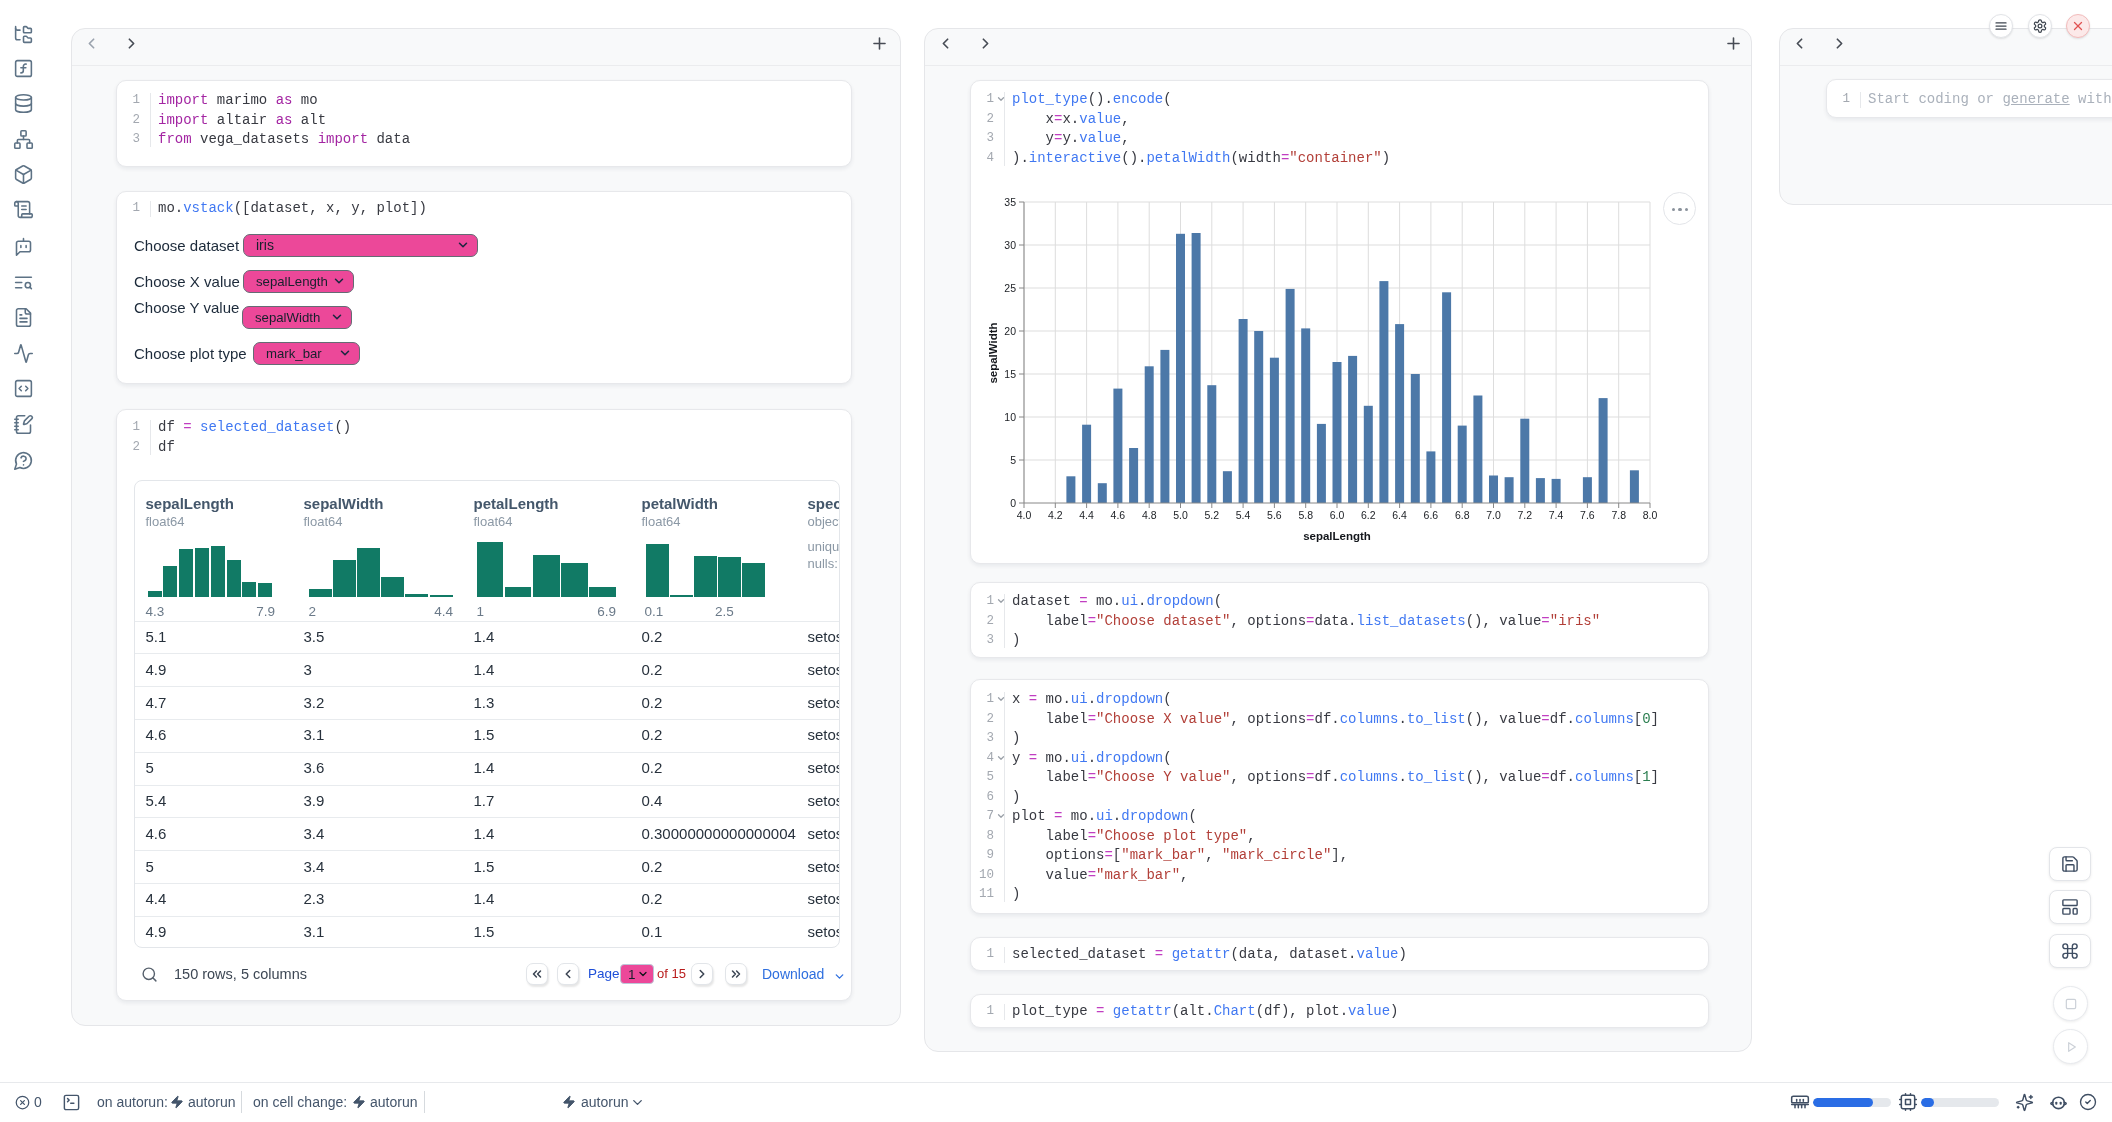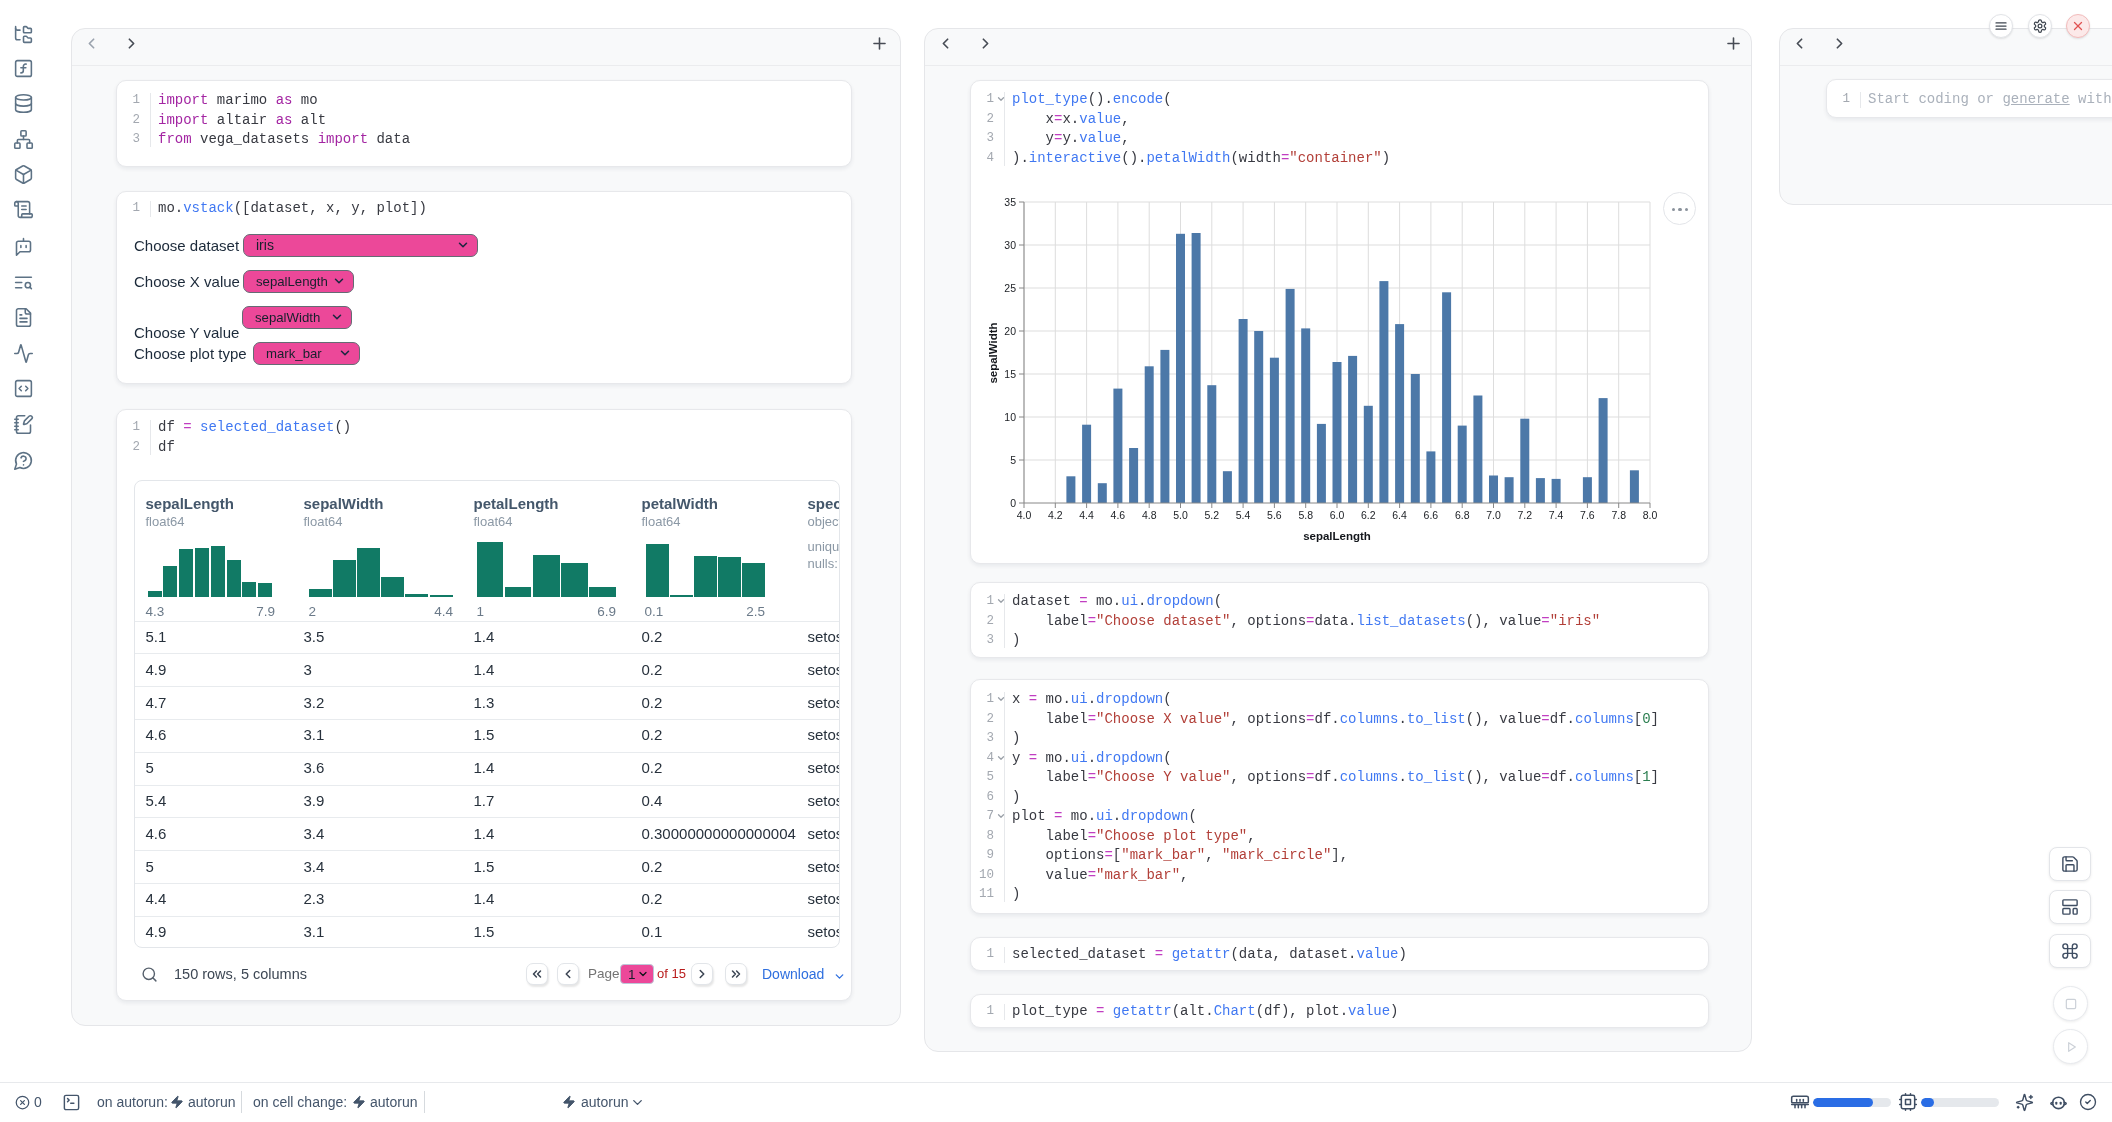--- a/index.html
+++ b/index.html
@@ -150,21 +150,21 @@
         <path d="m6 9 6 6 6-6"></path>
       </svg>
     </div>
     <div class="lbl" style="left:17px;top:80.5px">Choose X value</div>
     <div class="sel" style="left:126px;top:77.5px;width:111px;height:23px;font-size:13.2px">
       <span style="left:12px">sepalLength</span>
       <svg width="14" height="14" viewBox="0 0 24 24" fill="none" stroke="#1b2740" stroke-width="2.6" stroke-linecap="round" stroke-linejoin="round">
         <path d="m6 9 6 6 6-6"></path>
       </svg>
     </div>
-    <div class="lbl" style="left:17px;top:132px">Choose Y value</div>
+    <div class="lbl" style="left:17px;top:107px">Choose Y value</div>
     <div class="sel" style="left:125px;top:113.5px;width:110px;height:23px;font-size:13.2px">
       <span style="left:12px">sepalWidth</span>
       <svg width="14" height="14" viewBox="0 0 24 24" fill="none" stroke="#1b2740" stroke-width="2.6" stroke-linecap="round" stroke-linejoin="round">
         <path d="m6 9 6 6 6-6"></path>
       </svg>
     </div>
     <div class="lbl" style="left:17px;top:152.5px">Choose plot type</div>
     <div class="sel" style="left:136px;top:149.5px;width:107px;height:23px;font-size:13.2px">
       <span style="left:12px">mark_bar</span>
       <svg width="14" height="14" viewBox="0 0 24 24" fill="none" stroke="#1b2740" stroke-width="2.6" stroke-linecap="round" stroke-linejoin="round">
@@ -223,21 +223,21 @@
         <div style="position:absolute;left:72.0px;bottom:0;width:22.6px;height:40px;background:#117a65"></div>
         <div style="position:absolute;left:96.0px;bottom:0;width:22.6px;height:34.2px;background:#117a65"></div>
       </div>
       <div class="minmax" style="left:10.5px;top:123px">4.3</div>
       <div class="minmax" style="left:90px;top:123px;width:50px;text-align:right">7.9</div>
       <div class="minmax" style="left:173.5px;top:123px">2</div>
       <div class="minmax" style="left:268px;top:123px;width:50px;text-align:right">4.4</div>
       <div class="minmax" style="left:341.5px;top:123px">1</div>
       <div class="minmax" style="left:431px;top:123px;width:50px;text-align:right">6.9</div>
       <div class="minmax" style="left:509.5px;top:123px">0.1</div>
-      <div class="minmax" style="left:580px;top:123px;width:50px;text-align:right">2.5</div>
+      <div class="minmax" style="left:580px;top:123px;width:50px;">2.5</div>
       <div style="position:absolute;left:0;right:0;top:140.0px;height:1px;background:#e8ebee"></div>
       <div class="tval" style="left:10.5px;top:147.5px">5.1</div>
       <div class="tval" style="left:168.5px;top:147.5px">3.5</div>
       <div class="tval" style="left:338.5px;top:147.5px">1.4</div>
       <div class="tval" style="left:506.5px;top:147.5px">0.2</div>
       <div class="tval" style="left:672.5px;top:147.5px">setosa</div>
       <div style="position:absolute;left:0;right:0;top:172.8px;height:1px;background:#e8ebee"></div>
       <div class="tval" style="left:10.5px;top:180.3px">4.9</div>
       <div class="tval" style="left:168.5px;top:180.3px">3</div>
       <div class="tval" style="left:338.5px;top:180.3px">1.4</div>
@@ -301,21 +301,21 @@
       <svg width="14" height="14" viewBox="0 0 24 24" fill="none" stroke="#3c4654" stroke-width="2.6" stroke-linecap="round" stroke-linejoin="round">
         <path d="m11 17-5-5 5-5"></path>
         <path d="m18 17-5-5 5-5"></path>
       </svg>
     </div>
     <div class="pgbtn" style="left:440px;top:553.0px">
       <svg width="14" height="14" viewBox="0 0 24 24" fill="none" stroke="#3c4654" stroke-width="2.6" stroke-linecap="round" stroke-linejoin="round">
         <path d="m15 18-6-6 6-6"></path>
       </svg>
     </div>
-    <div class="sbt" style="left:471px;top:556.0px;color:#737373;font-size:13.5px">Page</div>
+    <div class="sbt" style="left:471px;top:556.0px;color:#1d4ed8;font-size:13.5px">Page</div>
     <div class="sel" style="left:503px;top:554.0px;width:34px;height:20px;border-width:1px;border-color:#bcc8d8;border-radius:4px">
       <span style="left:7px;font-size:13.5px">1</span>
       <svg width="12" height="12" viewBox="0 0 24 24" fill="none" stroke="#101418" stroke-width="2.6" stroke-linecap="round" stroke-linejoin="round" style="right:4px">
         <path d="m6 9 6 6 6-6"></path>
       </svg>
     </div>
     <div class="sbt" style="left:540px;top:556.0px;color:#b91c1c;font-size:13px">of 15</div>
     <div class="pgbtn" style="left:574px;top:553.0px">
       <svg width="14" height="14" viewBox="0 0 24 24" fill="none" stroke="#3c4654" stroke-width="2.6" stroke-linecap="round" stroke-linejoin="round">
         <path d="m9 18 6-6-6-6"></path>

